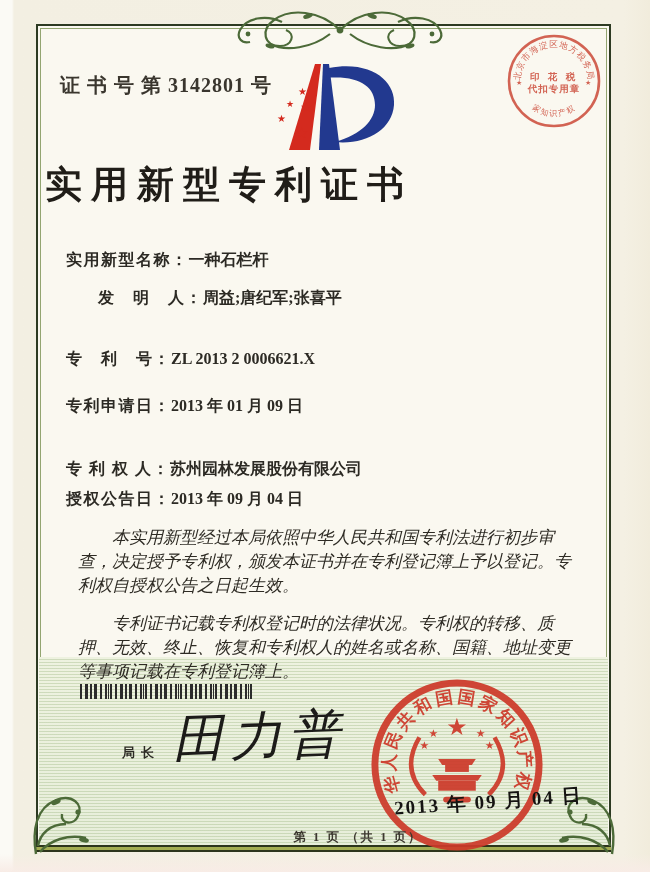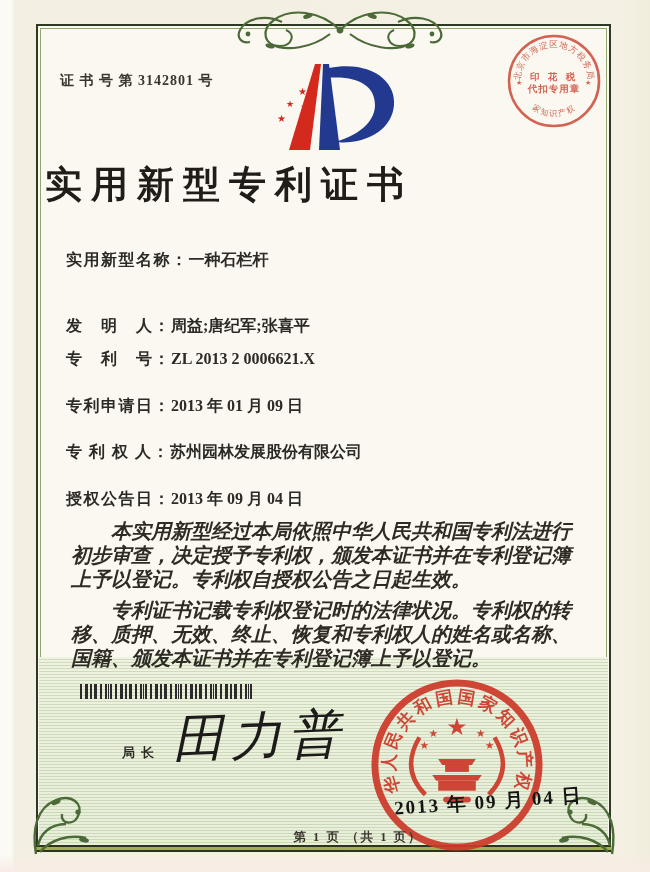--- a/index.html
+++ b/index.html
@@ -36,41 +36,41 @@
     background:
       repeating-linear-gradient(0deg,rgba(148,176,120,.35) 0 1px,rgba(255,255,255,0) 1px 3px),
       linear-gradient(180deg,#eef2e0,#e7eeda);
   }
   .bottom-bar{
     left:36px;top:845px;width:575px;height:7px;
     background:linear-gradient(180deg,#2c351c 0 2px,#a3ad52 2px 5px,#2c351c 5px 7px);
   }
   
   .cert-no{
-    left:60px;top:72px;font-size:14px;color:#3a362e;letter-spacing:1px;
+    left:60px;top:72px;font-size:20px;color:#3a362e;letter-spacing:1px;
     font-weight:600;white-space:nowrap;
   }
   .title{
     left:36px;top:160px;width:575px;text-align:left;
     font-size:37px;font-weight:700;color:#201d18;
     letter-spacing:9px;text-indent:9px;white-space:nowrap;
   }
   .field{
     left:66px;width:520px;font-size:16px;color:#2c2a24;
     font-weight:600;white-space:nowrap;
   }
   .field .lbl{letter-spacing:1.5px;}
-  .f0{top:250px;} .f1{top:316px;} .f2{top:349px;} .f3{top:396px;} .f4{top:442px;} .f5{top:489px;}
+  .f0{top:250px;} .f1{top:288px;margin-left:32px;} .f2{top:349px;} .f3{top:396px;} .f4{top:459px;} .f5{top:489px;}
   .body-text{
     left:64px;top:512px;width:524px;color:#2e2b24;
   }
   .body-text p{
-    margin:7px;text-indent:2em;
-    font-size:20px;line-height:24px;
-    font-style:italic;font-weight:700;
+    margin:14px;text-indent:2em;
+    font-size:17px;line-height:24px;
+    font-style:italic;font-weight:400;
   }
   .barcode{
     left:80px;top:684px;width:172px;height:15px;
     background:
       repeating-linear-gradient(90deg,#2b2b2b 0 2px,rgba(0,0,0,0) 2px 5px),
       repeating-linear-gradient(90deg,#2b2b2b 0 1px,rgba(0,0,0,0) 1px 7px);
   }
   .director{
     left:122px;top:744px;font-size:13px;color:#2c2a24;letter-spacing:6px;font-weight:600;
   }
@@ -197,21 +197,21 @@
   </div>
   <div class="abs field f4">
     <span class="lbl">专 利 权 人：</span><span>苏州园林发展股份有限公司</span>
   </div>
   <div class="abs field f5">
     <span class="lbl">授权公告日：</span><span>2013 年 09 月 04 日</span>
   </div>
 
   <div class="abs body-text">
     <p>本实用新型经过本局依照中华人民共和国专利法进行初步审查，决定授予专利权，颁发本证书并在专利登记簿上予以登记。专利权自授权公告之日起生效。</p>
-    <p>专利证书记载专利权登记时的法律状况。专利权的转移、质押、无效、终止、恢复和专利权人的姓名或名称、国籍、颁发本证书并在专利登记簿上予以登记。</p>
+    <p>专利证书记载专利权登记时的法律状况。专利权的转移、质押、无效、终止、恢复和专利权人的姓名或名称、国籍、地址变更等事项记载在专利登记簿上。</p>
   </div>
 
   <div class="abs barcode"></div>
 
   <div class="abs director">局长</div>
   <div class="abs signature">田力普</div>
 
   <svg class="abs" style="left:368px;top:676px;opacity:.93;" width="178" height="178" viewBox="0 0 180 180">
     <circle cx="90" cy="90" r="83" fill="none" stroke="#cd3a2a" stroke-width="7"></circle>
     <defs>

